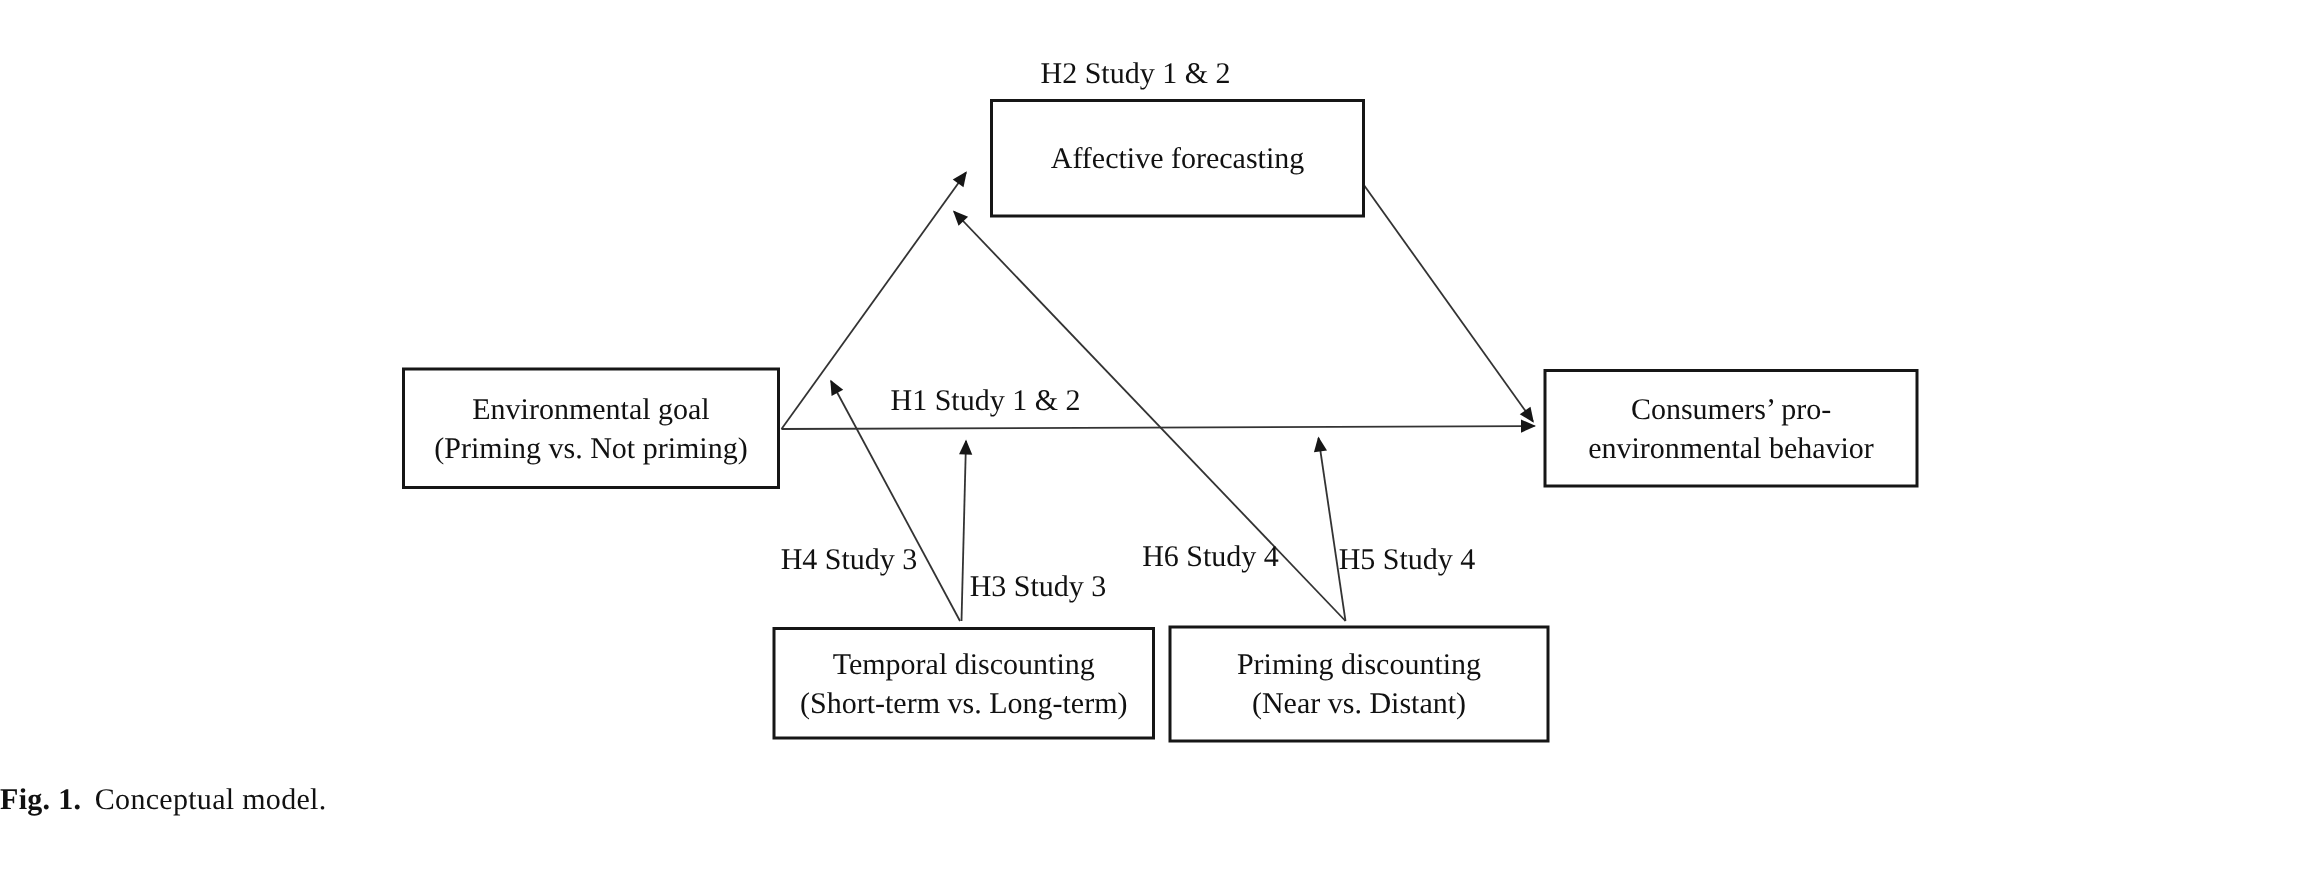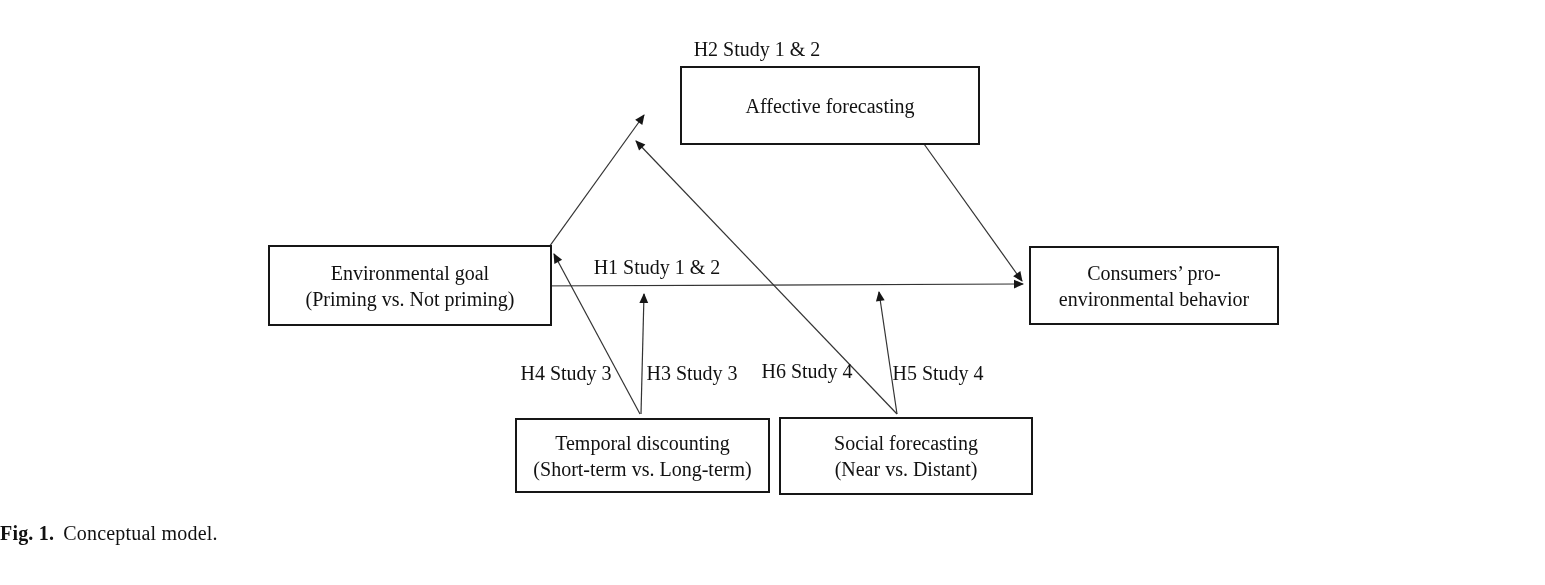--- a/index.html
+++ b/index.html
@@ -57,48 +57,48 @@
     </defs>
     <line x1="521" y1="286" x2="644" y2="115" stroke="#333333" stroke-width="1.2" marker-end="url(#ah)"></line>
     <line x1="521" y1="286" x2="1023" y2="284" stroke="#333333" stroke-width="1.2" marker-end="url(#ah)"></line>
     <line x1="899" y1="109" x2="1022" y2="281" stroke="#333333" stroke-width="1.2" marker-end="url(#ah)"></line>
     <line x1="640" y1="414" x2="554" y2="254" stroke="#333333" stroke-width="1.2" marker-end="url(#ah)"></line>
     <line x1="641" y1="414" x2="644" y2="294" stroke="#333333" stroke-width="1.2" marker-end="url(#ah)"></line>
     <line x1="897" y1="414" x2="636" y2="141" stroke="#333333" stroke-width="1.2" marker-end="url(#ah)"></line>
     <line x1="897" y1="414" x2="879" y2="292" stroke="#333333" stroke-width="1.2" marker-end="url(#ah)"></line>
   </svg>
 
-  <div class="node" style="left:680px; top:66px; width:300px; height:79px">
+  <div class="node" style="left:660px; top:66px; width:250px; height:79px">
     <div>Affective forecasting</div>
   </div>
 
-  <div class="node" style="left:268px; top:245px; width:284px; height:81px">
+  <div class="node" style="left:268px; top:245px; width:252px; height:81px">
     <div>Environmental goal</div>
     <div>(Priming vs. Not priming)</div>
   </div>
 
   <div class="node" style="left:1029px; top:246px; width:250px; height:79px">
     <div>Consumers’ pro-</div>
     <div>environmental behavior</div>
   </div>
 
   <div class="node" style="left:515px; top:418px; width:255px; height:75px">
     <div>Temporal discounting</div>
     <div>(Short-term vs. Long-term)</div>
   </div>
 
   <div class="node" style="left:779px; top:417px; width:254px; height:78px">
-    <div>Social forecasting</div>
+    <div>Priming discounting</div>
     <div>(Near vs. Distant)</div>
   </div>
 
   <div class="edge-label" style="left:757px; top:38px">H2 Study 1 &amp; 2</div>
   <div class="edge-label" style="left:657px; top:256px">H1 Study 1 &amp; 2</div>
   <div class="edge-label" style="left:566px; top:362px">H4 Study 3</div>
-  <div class="edge-label" style="left:692px; top:362px">H3 Study 3</div>
+  <div class="edge-label" style="left:692px; top:380px">H3 Study 3</div>
   <div class="edge-label" style="left:807px; top:360px">H6 Study 4</div>
   <div class="edge-label" style="left:938px; top:362px">H5 Study 4</div>
 
   <div class="caption">
     <span class="caption-label">Fig. 1.</span><span>Conceptual model.</span>
   </div>
 
 </div>
 
 </body></html>

